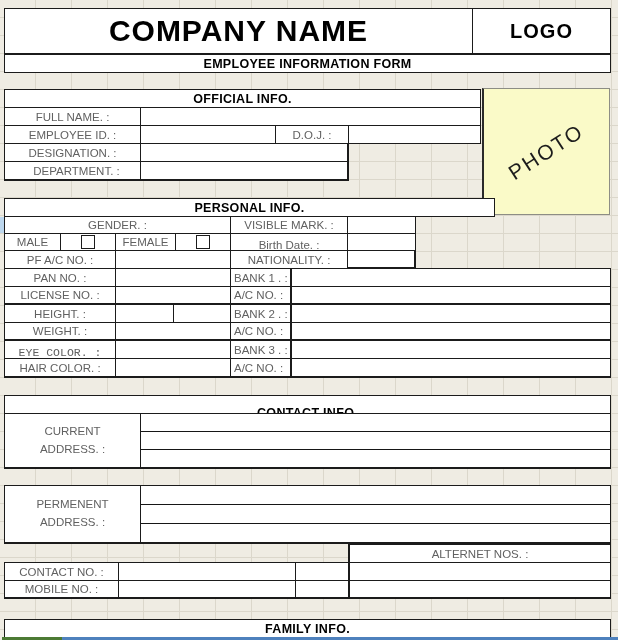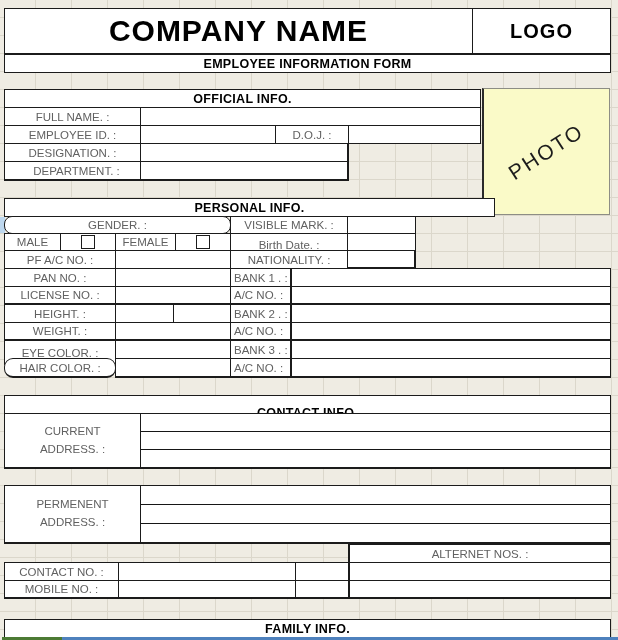--- a/index.html
+++ b/index.html
@@ -61,21 +61,21 @@
   <div class="cell input thickb" style="left:140px;top:161px;width:209px;height:20px;border-right-width:2px;"></div>
 
   <div class="cell photo" style="left:482px;top:88px;width:128px;height:127px;">
     <span>PHOTO</span>
   </div>
 
   <div class="cell bar" style="left:4px;top:198px;width:491px;height:19px;">PERSONAL INFO.</div>
 
   <div class="strip" style="left:0;top:217px;width:5px;height:16px;background:#bdd7ee;"></div>
 
-  <div class="cell" style="left:4px;top:216px;width:227px;height:18px;border-radius:8px;">GENDER. :</div>
+  <div class="cell" style="left:4px;top:216px;width:227px;height:18px;">GENDER. :</div>
   <div class="cell" style="left:230px;top:216px;width:118px;height:18px;">VISIBLE MARK. :</div>
   <div class="cell input" style="left:347px;top:216px;width:69px;height:18px;"></div>
 
   <div class="cell" style="left:4px;top:233px;width:57px;height:18px;">MALE</div>
   <div class="cell" style="left:60px;top:233px;width:56px;height:18px;">
     <span class="chk"></span>
   </div>
   <div class="cell" style="left:115px;top:233px;width:61px;height:18px;">FEMALE</div>
   <div class="cell" style="left:175px;top:233px;width:56px;height:18px;">
     <span class="chk"></span>
@@ -102,26 +102,26 @@
   <div class="cell input" style="left:115px;top:304px;width:59px;height:19px;"></div>
   <div class="cell input" style="left:173px;top:304px;width:58px;height:19px;"></div>
   <div class="cell" style="left:230px;top:304px;width:61px;height:19px;justify-content:flex-start;padding-left:3px;">BANK 2 . :</div>
   <div class="cell input" style="left:290px;top:304px;width:321px;height:19px;border-left-width:2px;"></div>
 
   <div class="cell thickb" style="left:4px;top:322px;width:112px;height:19px;">WEIGHT. :</div>
   <div class="cell input thickb" style="left:115px;top:322px;width:116px;height:19px;"></div>
   <div class="cell thickb" style="left:230px;top:322px;width:61px;height:19px;justify-content:flex-start;padding-left:3px;">A/C NO. :</div>
   <div class="cell input thickb" style="left:290px;top:322px;width:321px;height:19px;border-left-width:2px;"></div>
 
-  <div class="cell" style="left:4px;top:340px;width:112px;height:25px;">EYE COLOR. :</div>
+  <div class="cell" style="left:4px;top:340px;width:112px;height:25px;font-family:Liberation Mono, monospace;">EYE COLOR. :</div>
   <div class="cell input" style="left:115px;top:340px;width:116px;height:19px;"></div>
   <div class="cell" style="left:230px;top:340px;width:61px;height:19px;justify-content:flex-start;padding-left:3px;">BANK 3 . :</div>
   <div class="cell input" style="left:290px;top:340px;width:321px;height:19px;border-left-width:2px;"></div>
 
-  <div class="cell thickb" style="left:4px;top:358px;width:112px;height:20px;border-radius:9px;">HAIR COLOR. :</div>
+  <div class="cell thickb" style="left:4px;top:358px;width:112px;height:20px;">HAIR COLOR. :</div>
   <div class="cell input thickb" style="left:115px;top:358px;width:116px;height:20px;"></div>
   <div class="cell thickb" style="left:230px;top:358px;width:61px;height:20px;justify-content:flex-start;padding-left:3px;">A/C NO. :</div>
   <div class="cell input thickb" style="left:290px;top:358px;width:321px;height:20px;border-left-width:2px;"></div>
 
   <div class="cell bar" style="left:4px;top:395px;width:607px;height:36px;">CONTACT INFO.</div>
 
   <div class="cell addr-label" style="left:4px;top:413px;width:137px;height:56px;border-bottom-width:2px;">
     <span>CURRENT</span>
     <span>ADDRESS. :</span>
   </div>

